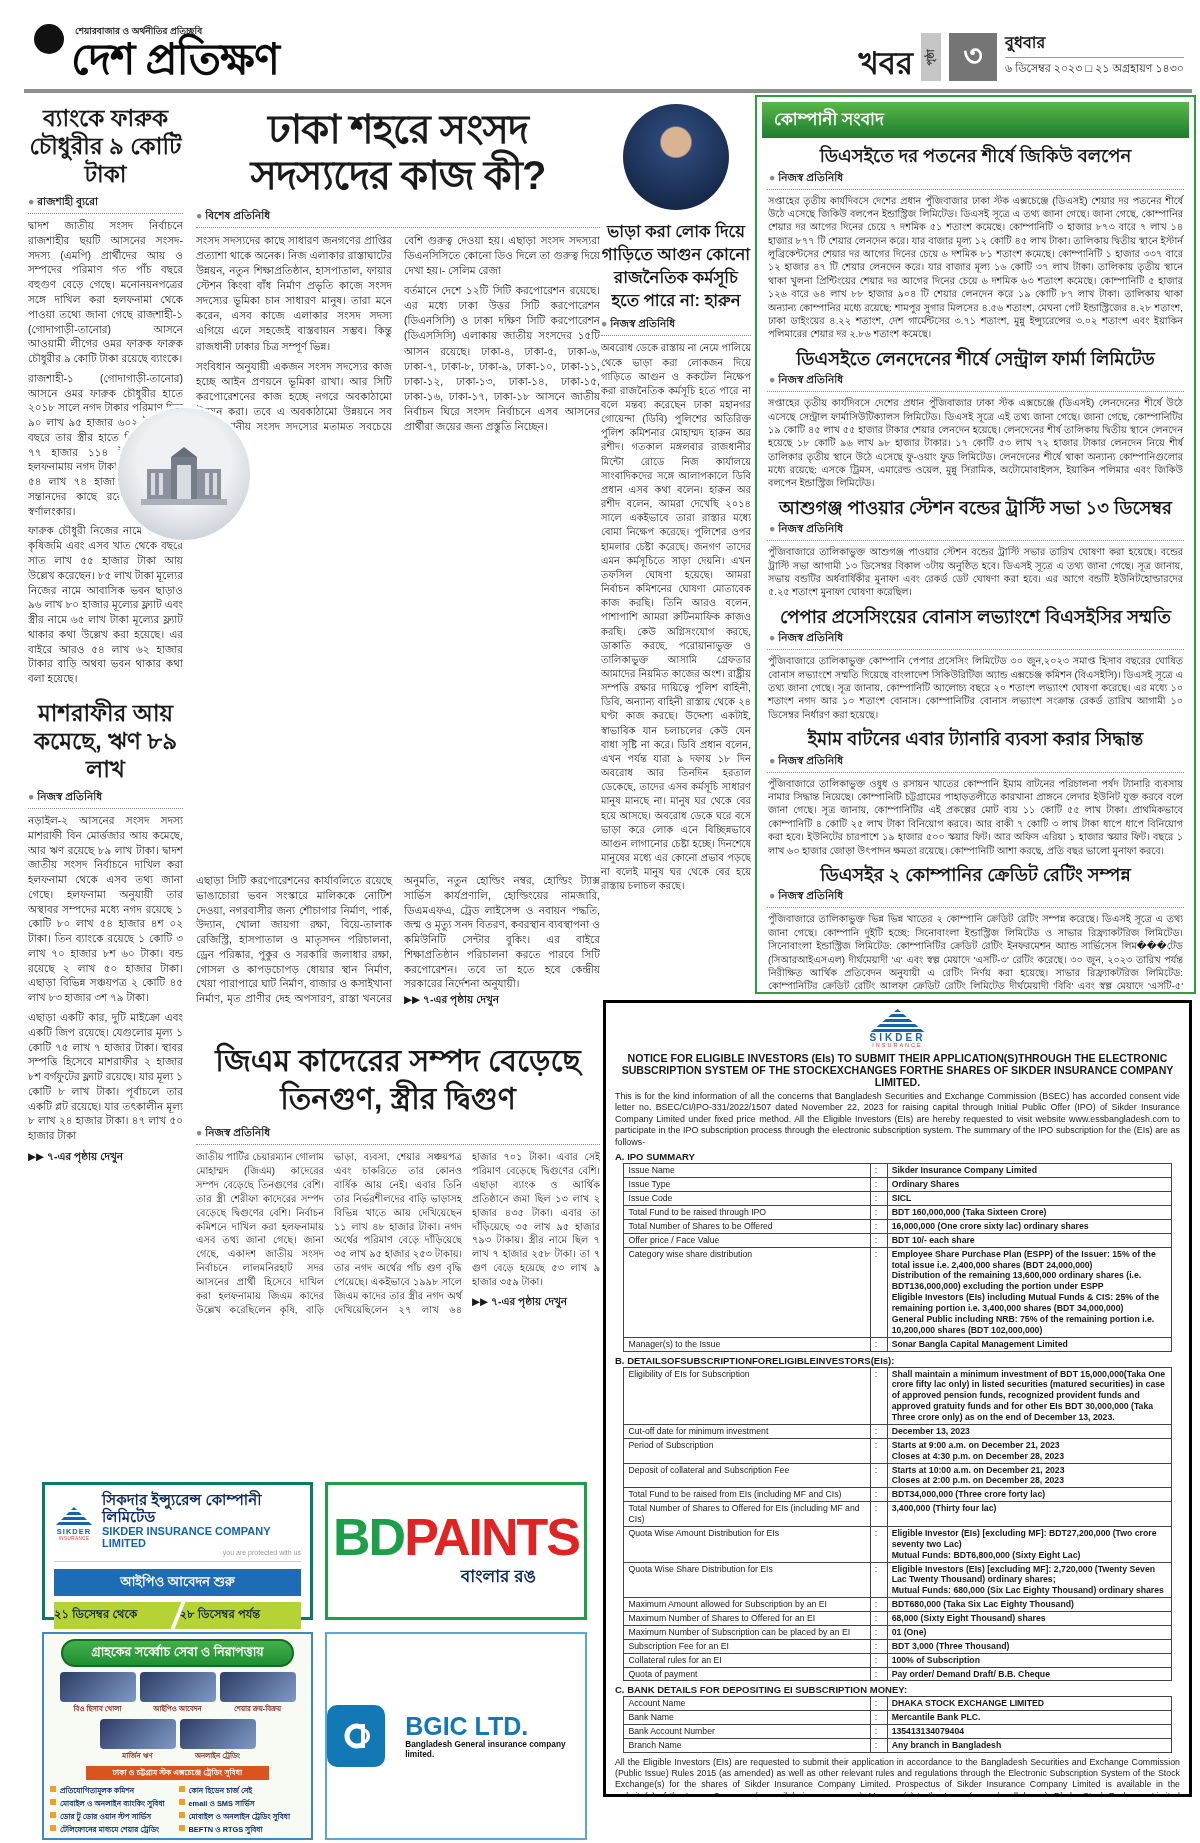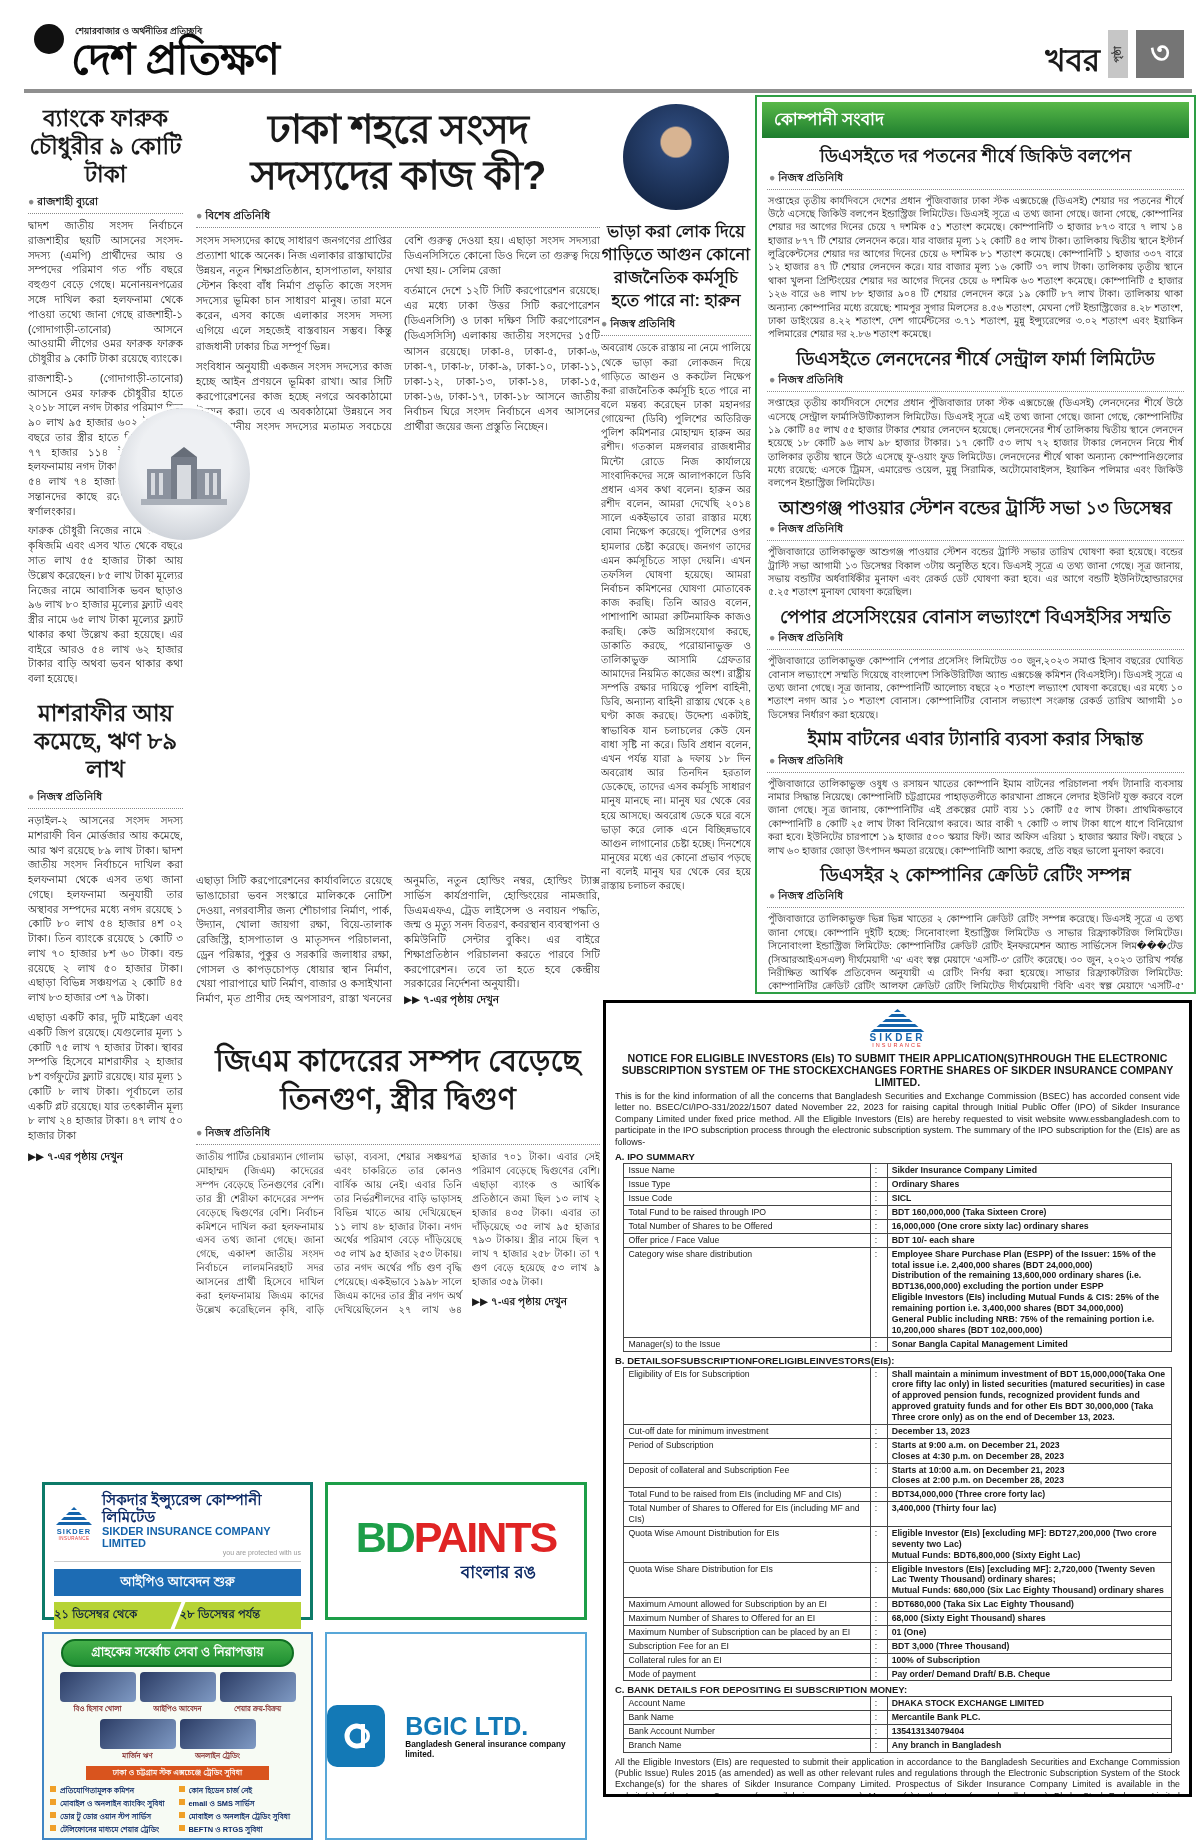--- a/index.html
+++ b/index.html
@@ -88,21 +88,21 @@
   .sk-logo-sub{font-size:4.5px;color:#d33;text-align:center;letter-spacing:.5px;}
   .sk-bn{font-size:15px;font-weight:900;color:#0d2a66;line-height:1.1;}
   .sk-en{font-size:11px;font-weight:bold;color:#1464ac;}
   .sk-tag{font-size:7px;color:#999;text-align:right;}
   .sk-bar{background:#1d6cb4;color:#fff;text-align:center;font-weight:bold;font-size:13px;padding:3px 0;margin-top:7px;}
   .sk-dates{display:flex;margin-top:6px;background:#b6d335;}
   .sk-date{flex:1;text-align:left;font-size:11.5px;font-weight:900;color:#12263c;padding:4px 0;}
   .sk-slash{width:4px;background:#fff;transform:skewX(-22deg);}
   .ad-bdpaints{position:absolute;left:325px;top:1482px;width:262px;height:138px;border:3px solid #1d9e48;
                box-sizing:border-box;display:flex;flex-direction:column;align-items:center;justify-content:center;background:#fff;}
-  .bdp-logo{font-weight:900;font-size:43px;letter-spacing:-2px;line-height:1;}
+  .bdp-logo{font-weight:900;font-size:52px;letter-spacing:-2px;line-height:1;}
   .bdp-bd{color:#1d9e48;}
   .bdp-paints{color:#e02424;}
   .bdp-tag{font-size:17px;font-weight:bold;color:#0d2a66;align-self:flex-end;margin-right:48px;}
   .ad-bdbl{position:absolute;left:42px;top:1632px;width:271px;height:208px;border:2px solid #3f86c4;
            box-sizing:border-box;padding:4px 6px;background:#f7fbf4;overflow:hidden;}
   .bb-header{background:linear-gradient(#45b04a,#1f8f32);border:2px solid #0f6e22;border-radius:14px;color:#fff;
              font-weight:900;font-size:12.5px;text-align:center;padding:2px 0;width:90%;margin:1px auto 0;}
   .bb-thumbs{display:flex;flex-wrap:wrap;justify-content:center;gap:4px;margin-top:5px;}
   .bb-thumb{width:76px;}
   .bb-img{height:30px;border-radius:4px;background:linear-gradient(135deg,#2c3d66,#7f9ac4);}
@@ -128,20 +128,24 @@
     <div class="tagline">শেয়ারবাজার ও অর্থনীতির প্রতিচ্ছবি</div>
     <div class="mast-title">দেশ প্রতিক্ষণ</div>
   </div>
 </div>
 <div class="mast-right">
   <span class="section-word">খবর</span>
   <div class="page-label-box">
       <span>পৃষ্ঠা</span>
     </div>
   <div class="page-num-box">৩</div>
+  <div class="daydate">
+    <div class="weekday">বুধবার</div>
+    <div class="dateline">৬ ডিসেম্বর ২০২৩ □ ২১ অগ্রহায়ণ ১৪৩০</div>
+  </div>
 </div>
 <div class="header-rule"></div>
 
 <div class="left-rail">
   <article>
     <h2 class="lr-title">ব্যাংকে ফারুক চৌধুরীর ৯ কোটি টাকা</h2>
     <div class="byline">রাজশাহী ব্যুরো</div>
     <div class="dotline"></div>
     <div class="lr-body">
 
@@ -405,21 +409,21 @@
           <td class="n-value">BDT 3,000 (Three Thousand)</td>
         </tr>
 
         <tr>
           <td class="n-label">Collateral rules for an EI</td>
           <td class="n-colon"></td>
           <td class="n-value">100% of Subscription</td>
         </tr>
 
         <tr>
-          <td class="n-label">Mode of payment</td>
+          <td class="n-label">Quota of payment</td>
           <td class="n-colon"></td>
           <td class="n-value">Pay order/ Demand Draft/ B.B. Cheque</td>
         </tr>
       </tbody>
   </table>
   <div class="n-sec">C. BANK DETAILS FOR DEPOSITING EI SUBSCRIPTION MONEY:</div>
   <table class="n-table">
     <tbody>
 
         <tr>

